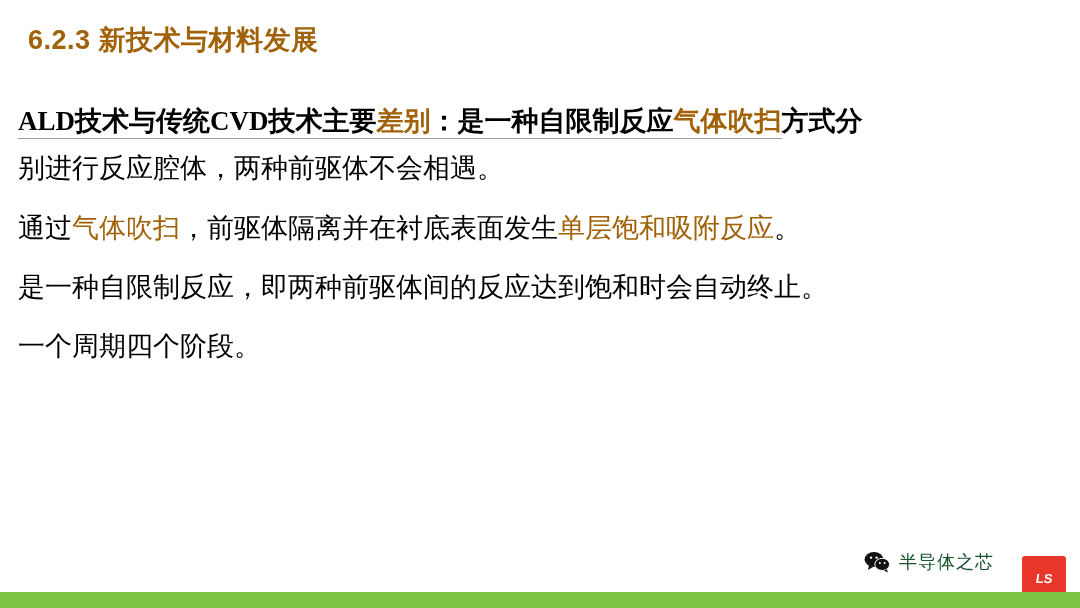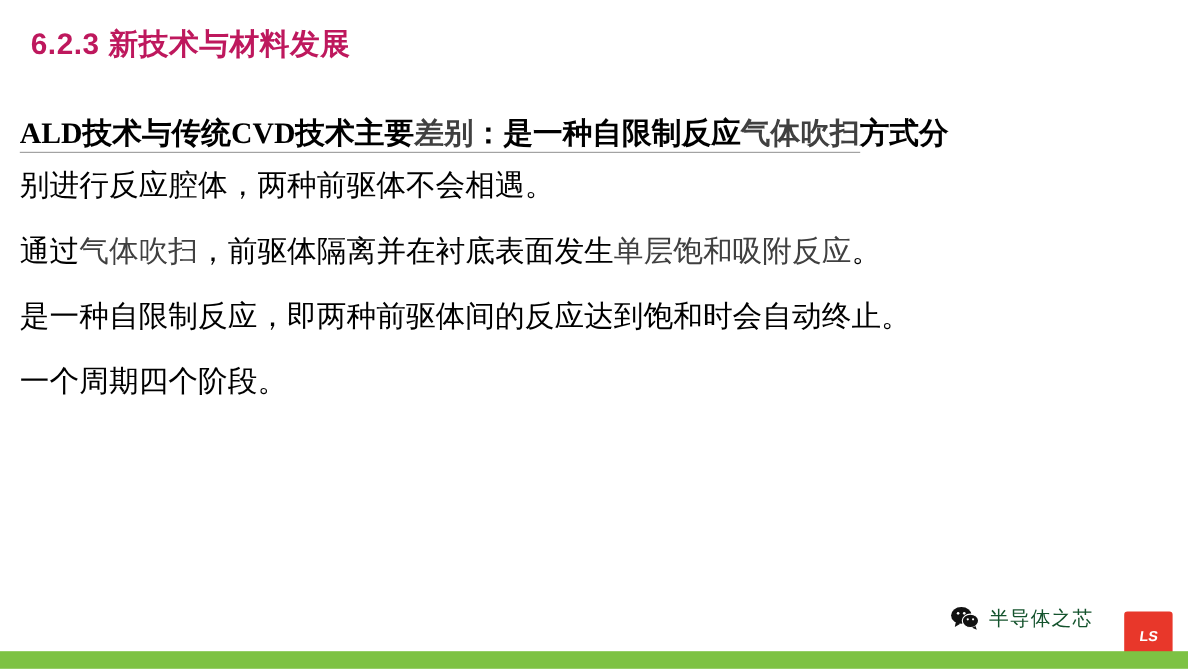--- a/index.html
+++ b/index.html
@@ -20,21 +20,21 @@
     background: #ffffff;
     box-sizing: border-box;
   }
   .title {
     position: absolute;
     left: 28px;
     top: 22px;
     font-family: "Liberation Sans", sans-serif;
     font-size: 27px;
     font-weight: bold;
-    color: #be185d;
+    color: #a16207;
     letter-spacing: 0.5px;
     white-space: nowrap;
   }
   .body-block {
     position: absolute;
     left: 18px;
     top: 103px;
     width: 1045px;
   }
   .para {
@@ -47,21 +47,21 @@
   }
   .para.first {
     font-weight: bold;
     margin-bottom: 10px;
   }
   .para.cont {
     font-weight: normal;
     margin-bottom: 24px;
   }
   .red {
-    color: #404040;
+    color: #a16207;
   }
   .underline-seg {
     border-bottom: 1px solid #9a9a9a;
     padding-bottom: 2px;
   }
   .p3, .p4, .p5, .p6 {
     font-weight: normal;
   }
   .green-bar {
     position: absolute;

